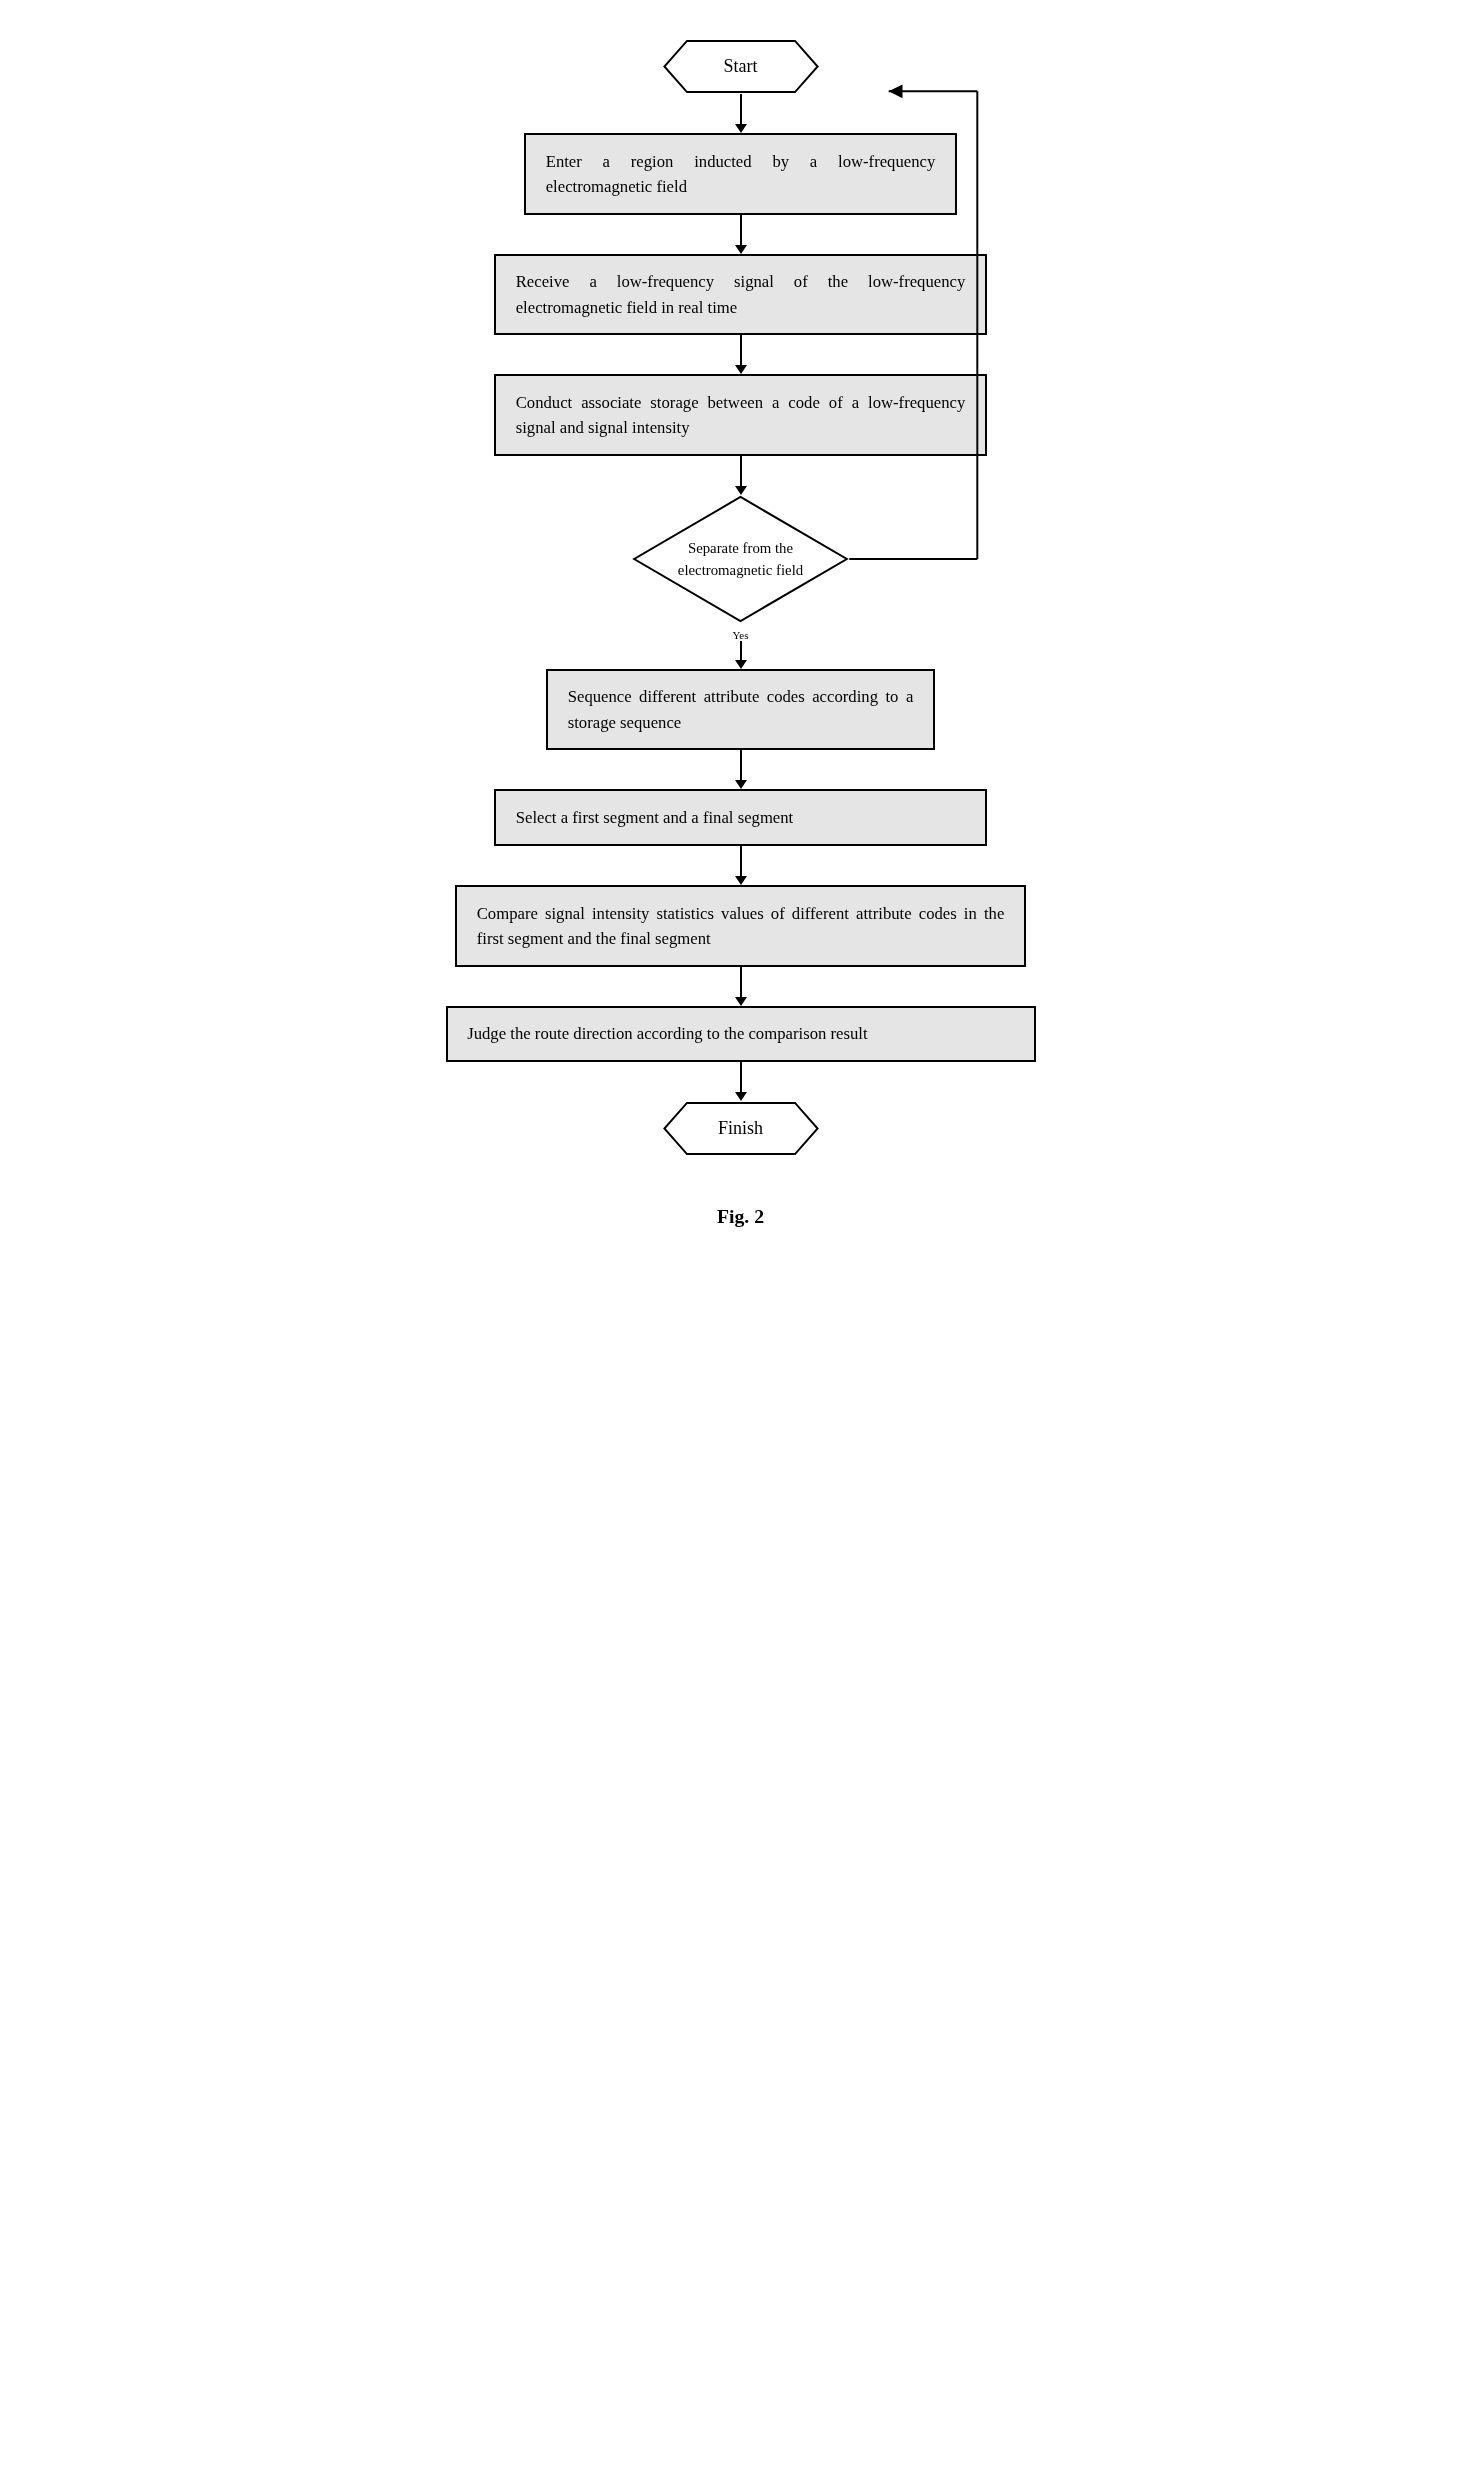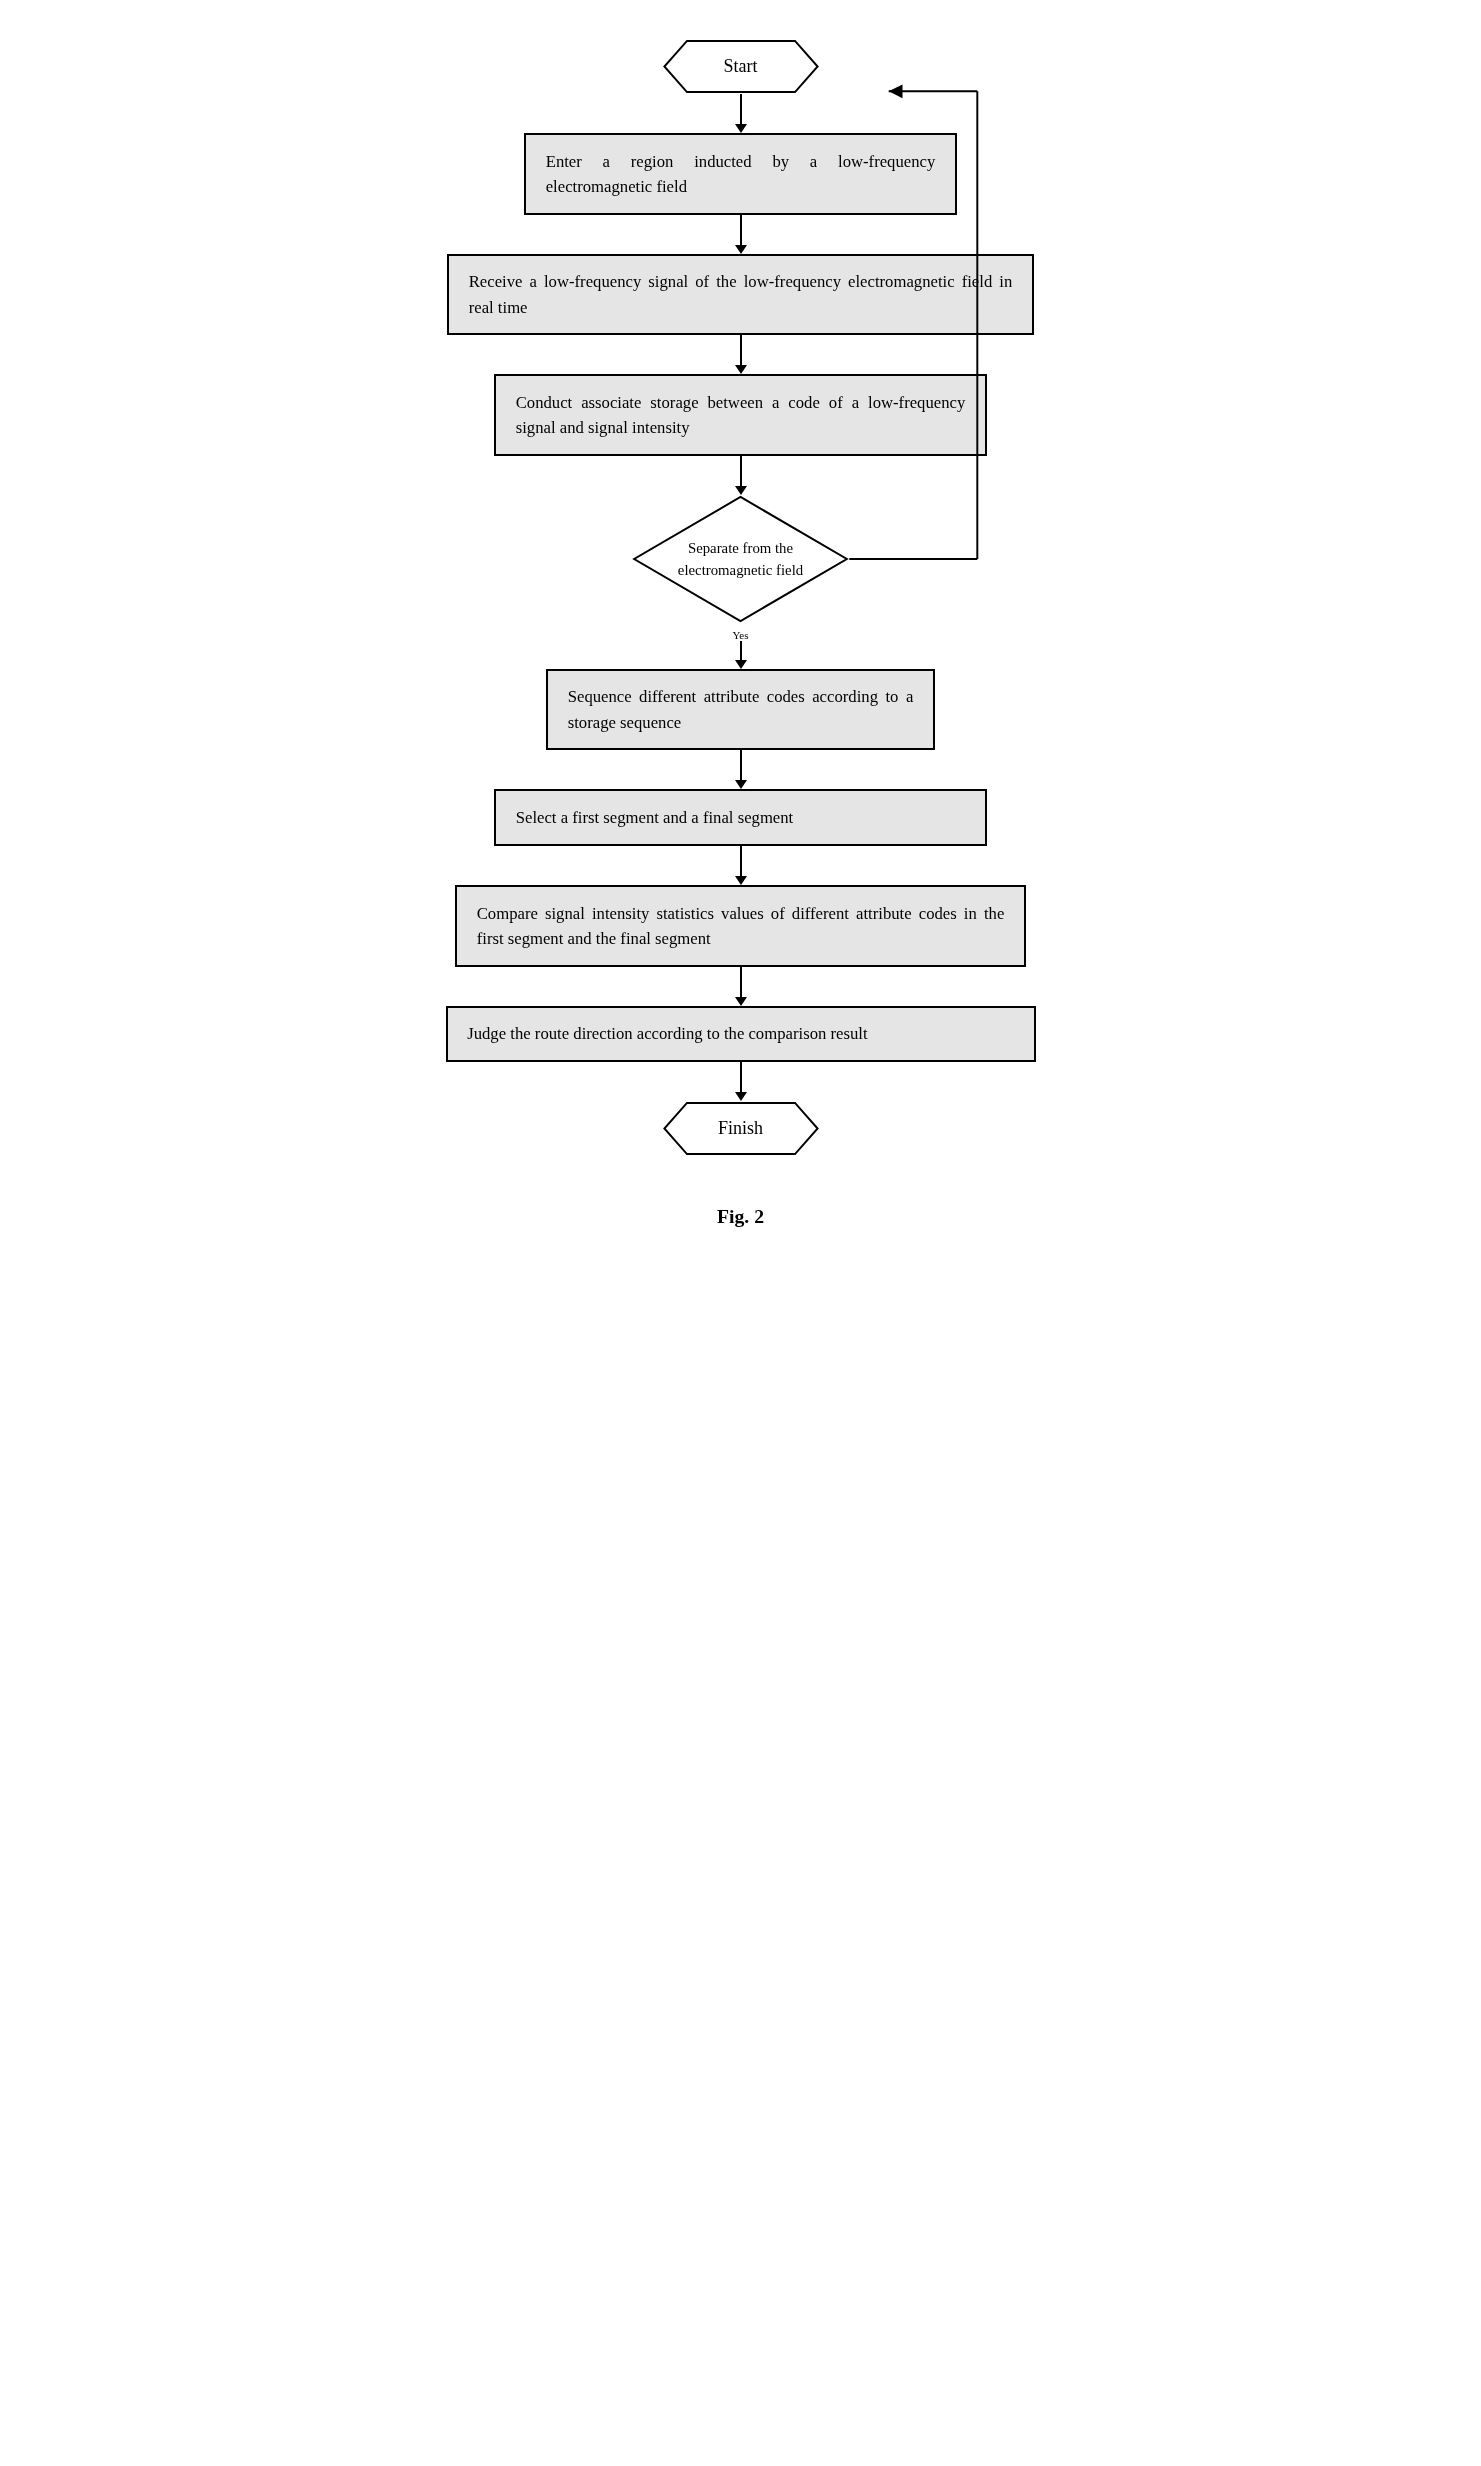--- a/index.html
+++ b/index.html
@@ -126,21 +126,21 @@
   <div class="shape-rect shape-rect-narrow">
     <span>Enter a region inducted by a low-frequency electromagnetic field</span>
   </div>
 
   <div class="arrow-down">
     <div class="line"></div>
     <div class="arrowhead"></div>
   </div>
 
   <div style="position:relative; width:690px; display:flex; justify-content:center;">
-    <div class="shape-rect" style="width:587px;">
+    <div class="shape-rect" style="width:493px;">
       <span>Receive a low-frequency signal of the low-frequency electromagnetic field in real time</span>
     </div>
 
     <div style="position:absolute; right:99px; top:0; width:2px; height:100%; background:transparent;"></div>
   </div>
 
   <div class="arrow-down">
     <div class="line"></div>
     <div class="arrowhead"></div>
   </div>

